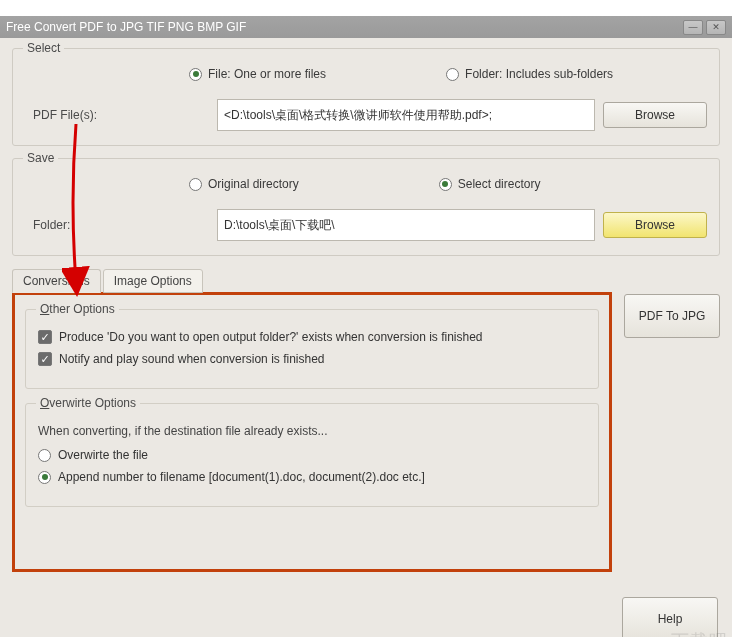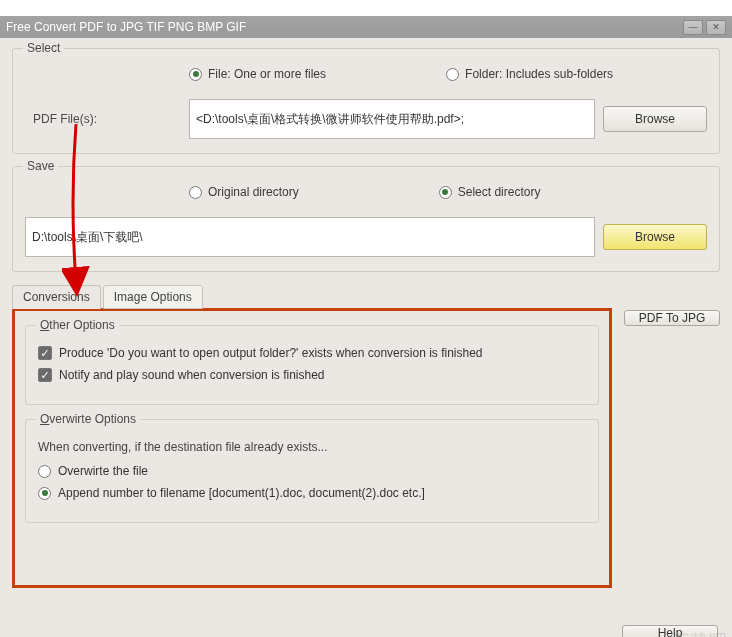--- a/index.html
+++ b/index.html
@@ -94,26 +94,27 @@
     }
     .row-label {
       width: 156px;
       text-align: left;
       color: #4a4a4a;
       font-size: 12px;
       padding-left: 8px;
     }
     .text-input {
       flex: 1;
-      height: 40px;
+      height: 32px;
       border: 1px solid #bcb8af;
       background: #fff;
       padding: 0 6px;
       font-size: 12px;
       color: #333;
+      margin-left: 28px;
     }
     .browse-btn {
       width: 104px; height: 26px;
       border: 1px solid #aba79e;
       border-radius: 3px;
       background: linear-gradient(#f8f7f4,#e6e3db);
       cursor: pointer;
       font-size: 12px;
       color: #333;
       display: flex; align-items: center; justify-content: center;
@@ -187,21 +188,21 @@
       display: flex; align-items: center; justify-content: center;
       font-size: 11px;
       border-radius: 2px;
     }
     .desc-text {
       color: #444;
       font-size: 12px;
       margin-bottom: 10px;
     }
     .side-btn {
-      width: 96px; height: 16px;
+      width: 96px; height: 44px;
       border: 1px solid #aba79e;
       border-radius: 3px;
       background: linear-gradient(#f8f7f4,#e6e3db);
       cursor: pointer;
       font-size: 12px;
       color: #333;
       display: flex; align-items: center; justify-content: center;
     }
     .help-row {
       position: absolute;
@@ -260,20 +261,21 @@
       <div class="radio-opt">
         <span class="radio-circle"></span>
         <span>Original directory</span>
       </div>
       <div class="radio-opt">
         <span class="radio-circle selected"></span>
         <span>Select directory</span>
       </div>
     </div>
     <div class="file-row">
+      <div class="row-label">Folder:</div>
       <input class="text-input" type="text" value="D:\tools\桌面\下载吧\" style="">
       <div class="browse-btn highlight">Browse</div>
     </div>
   </div>
 
   <div class="tabs-area">
     <div class="tab-panel">
       <div class="tab-headers">
         <div class="tab active">Conversions</div>
         <div class="tab">Image Options</div>

